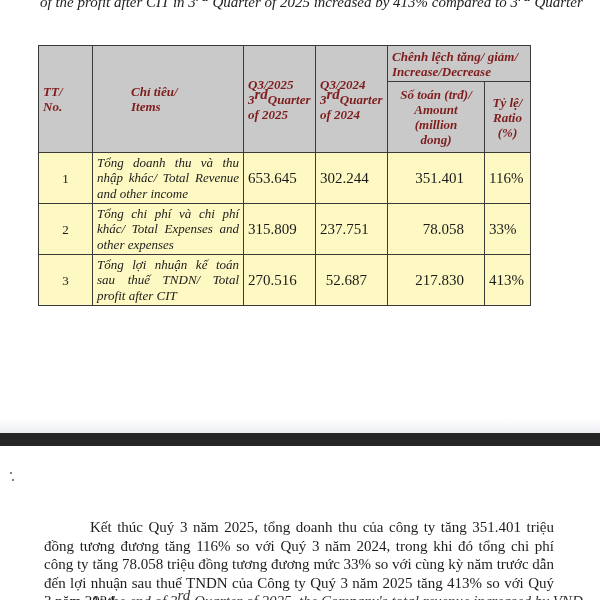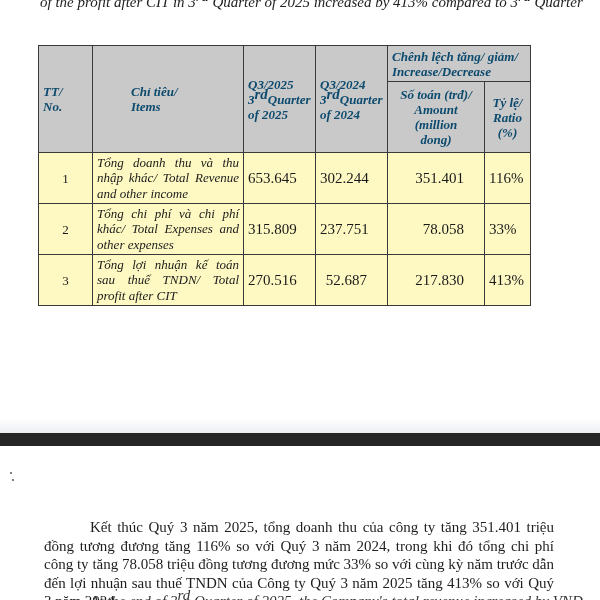--- a/index.html
+++ b/index.html
@@ -23,21 +23,21 @@
   }
   table.fin td, table.fin th {
     border:1.2px solid #3a3a3a;
     padding:0 4px;
     font-size:13px;
     line-height:15px;
   }
   table.fin thead th {
     background:#c9c9c9;
     font-style:italic; font-weight:bold;
-    color:#0c4a6e;
+    color:#7f1d1d;
     text-align:left;
   }
   th.c-no { text-align:center;margin-left:45px; }
   th.c-item { padding-left:38px !important;margin-top:31px; }
   th.c-diff { height:35px; font-size:13px; }
   th.c-amount { text-align:center !important; height:70px; font-weight:bold; }
   th.c-ratio { text-align:center !important; font-weight:bold; }
   tbody td { background:#fef9c3; height:50px; }
   tbody td.no { text-align:center; font-size:13px; }
   tbody td.item {

